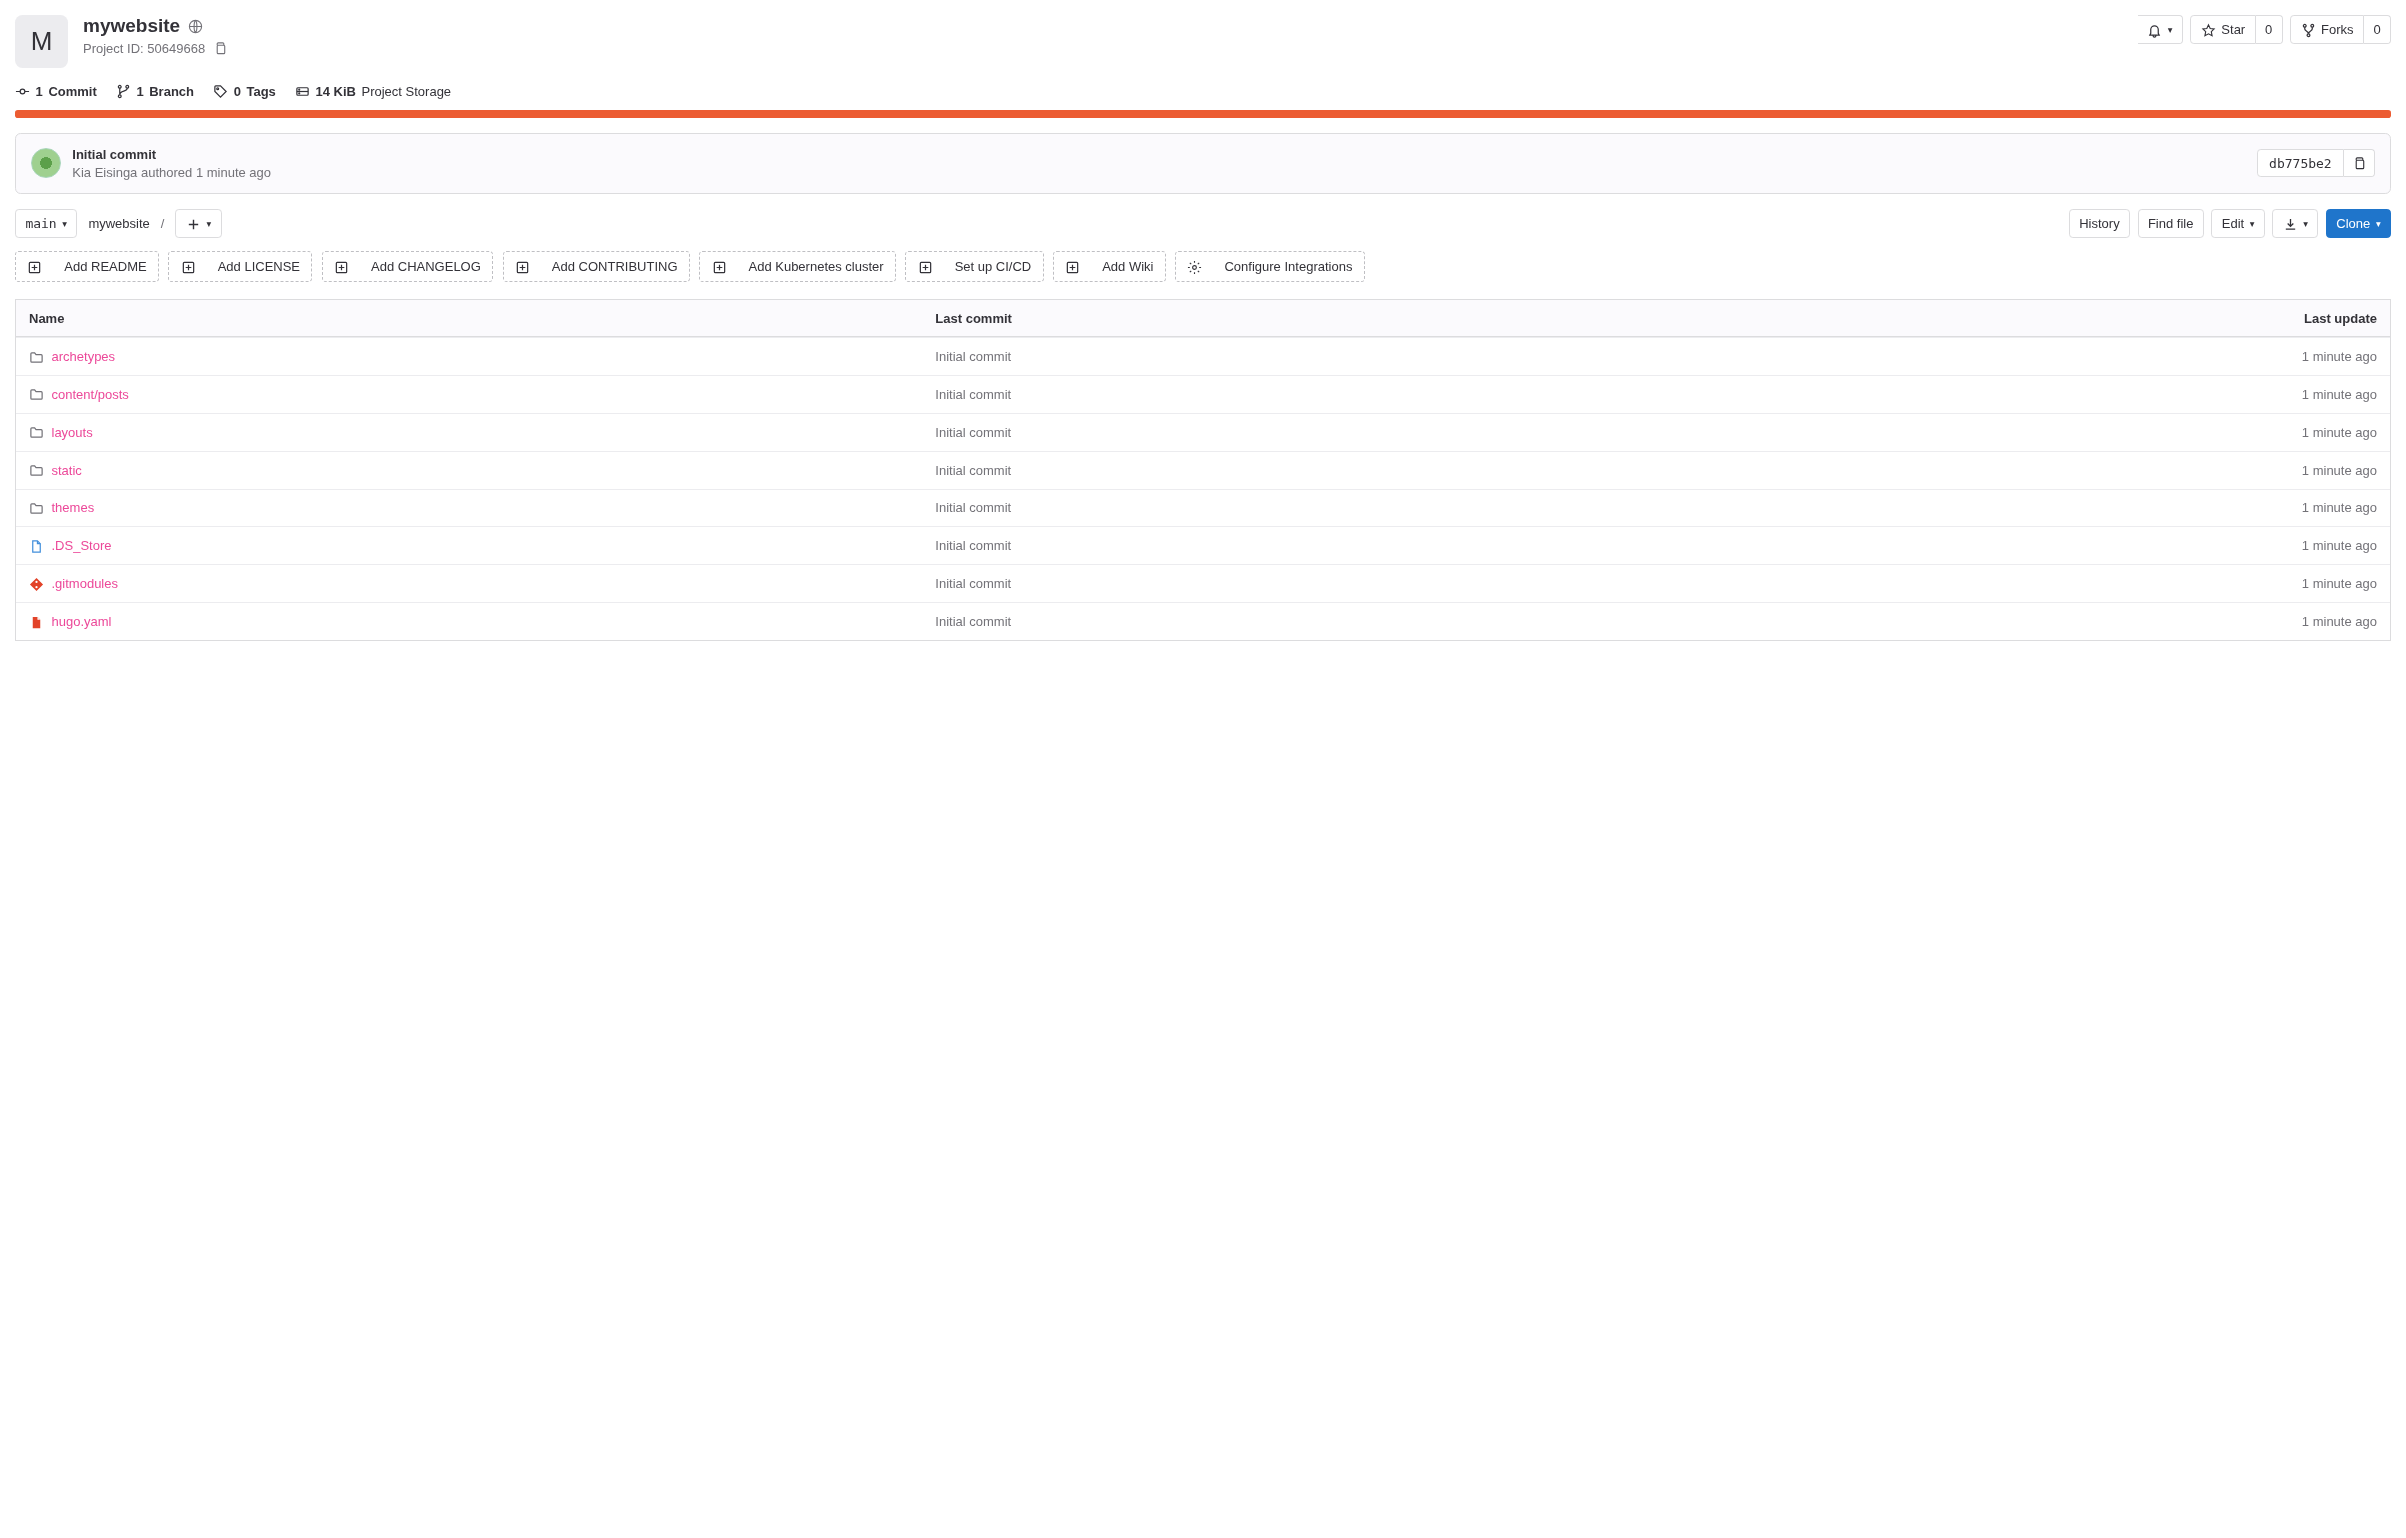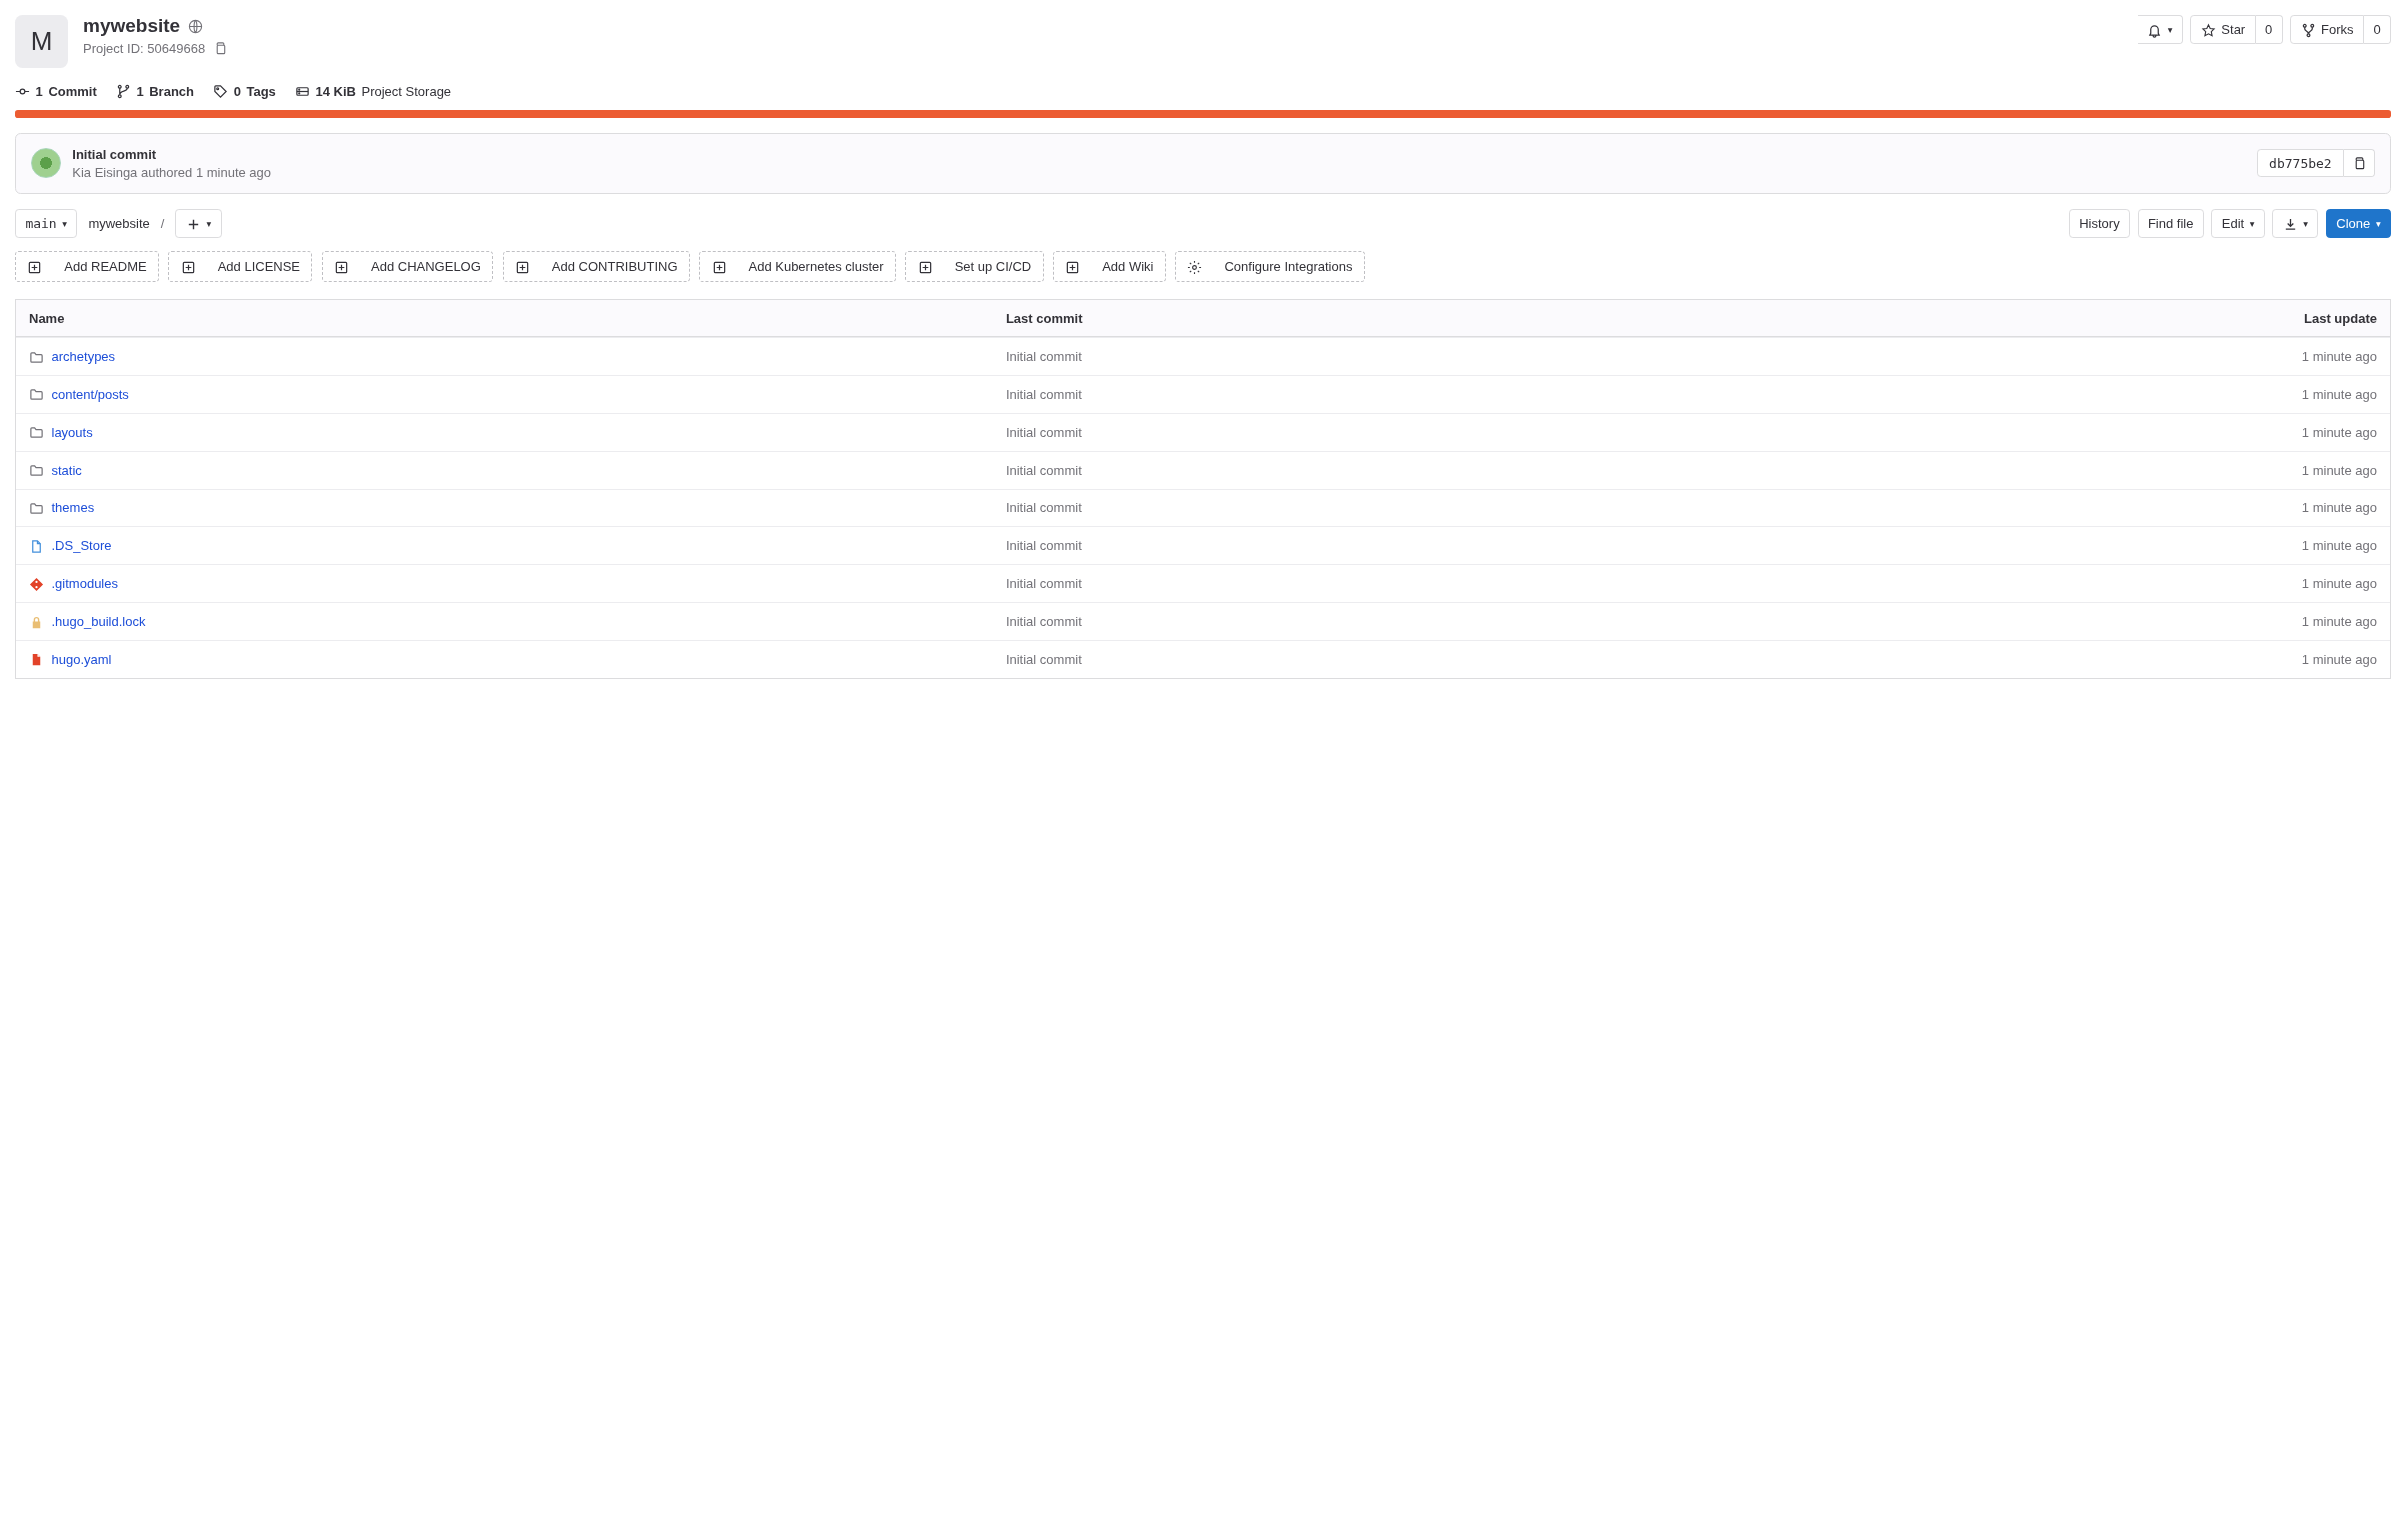--- a/index.html
+++ b/index.html
@@ -84,21 +84,21 @@
   font-size: 13px;
   display: inline-flex; align-items: center; gap: 22px;
   cursor: pointer;
 }
 .files-table { width: 100%; border: 0.9px solid #dcdcde; border-radius: 0; border-collapse: separate; border-spacing: 0; overflow: hidden; }
 .files-table th, .files-table td { padding: 10.4px 13px; text-align: left; font-size: 13px; }
 .files-table thead th { background: #fbfafd; font-weight: 600; border-bottom: 0.9px solid #dcdcde; }
 .files-table tbody td { border-top: 0.9px solid #ececef; }
 .files-table th:last-child, .files-table td:last-child { text-align: right; }
 .file-name-cell { display: flex; align-items: center; gap: 7.5px; }
-.file-link { color: #1d4ed8; cursor: pointer; }
+.file-link { color: #ec4899; cursor: pointer; }
 .commit-link { color: #737278; cursor: pointer; }
 .time-text { color: #737278; }
 svg { display: inline-block; vertical-align: middle; }
 .icon { width: 15px; height: 15px; }
 .icon-folder { color: #737278; }
 .icon-file-blue { color: #428fdc; }
 .icon-file-orange { color: #e24329; }
 .icon-lock { color: #e9be74; }
 .icon-yaml { color: #e24329; }
 </style>
@@ -408,32 +408,20 @@
               </svg></span>
             <span class="file-link">.gitmodules</span>
           </div>
         </td>
         <td><span class="commit-link">Initial commit</span></td>
         <td><span class="time-text">1 minute ago</span></td>
       </tr>
       <tr>
         <td>
           <div class="file-name-cell">
-            <span><svg class="icon icon-lock" viewBox="0 0 16 16" fill="currentColor">
-                <path d="M5 7V5a3 3 0 116 0v2h1v7H4V7h1zm1.5 0h3V5a1.5 1.5 0 00-3 0v2z"></path>
-              </svg></span>
-            <span class="file-link">.hugo_build.lock</span>
-          </div>
-        </td>
-        <td><span class="commit-link">Initial commit</span></td>
-        <td><span class="time-text">1 minute ago</span></td>
-      </tr>
-      <tr>
-        <td>
-          <div class="file-name-cell">
             <span><svg class="icon icon-yaml" viewBox="0 0 16 16" fill="currentColor">
                 <path d="M4 2h5l3 3v9H4V2z"></path>
                 <path fill="#fff" d="M9 2v3h3"></path>
               </svg></span>
             <span class="file-link">hugo.yaml</span>
           </div>
         </td>
         <td><span class="commit-link">Initial commit</span></td>
         <td><span class="time-text">1 minute ago</span></td>
       </tr>

